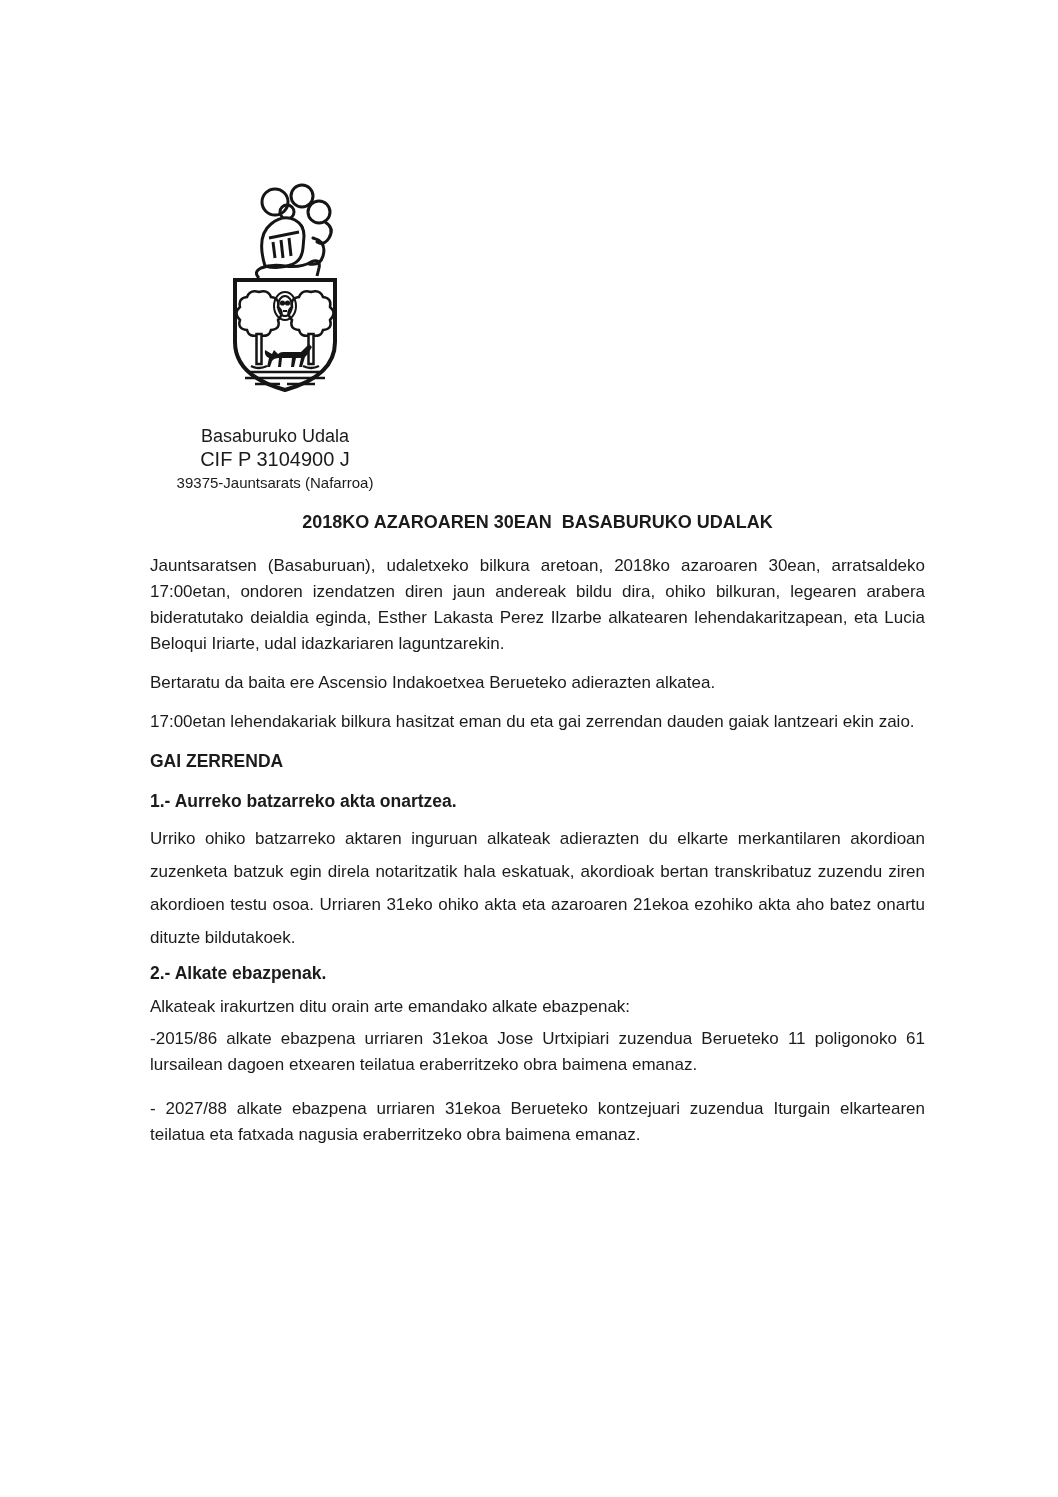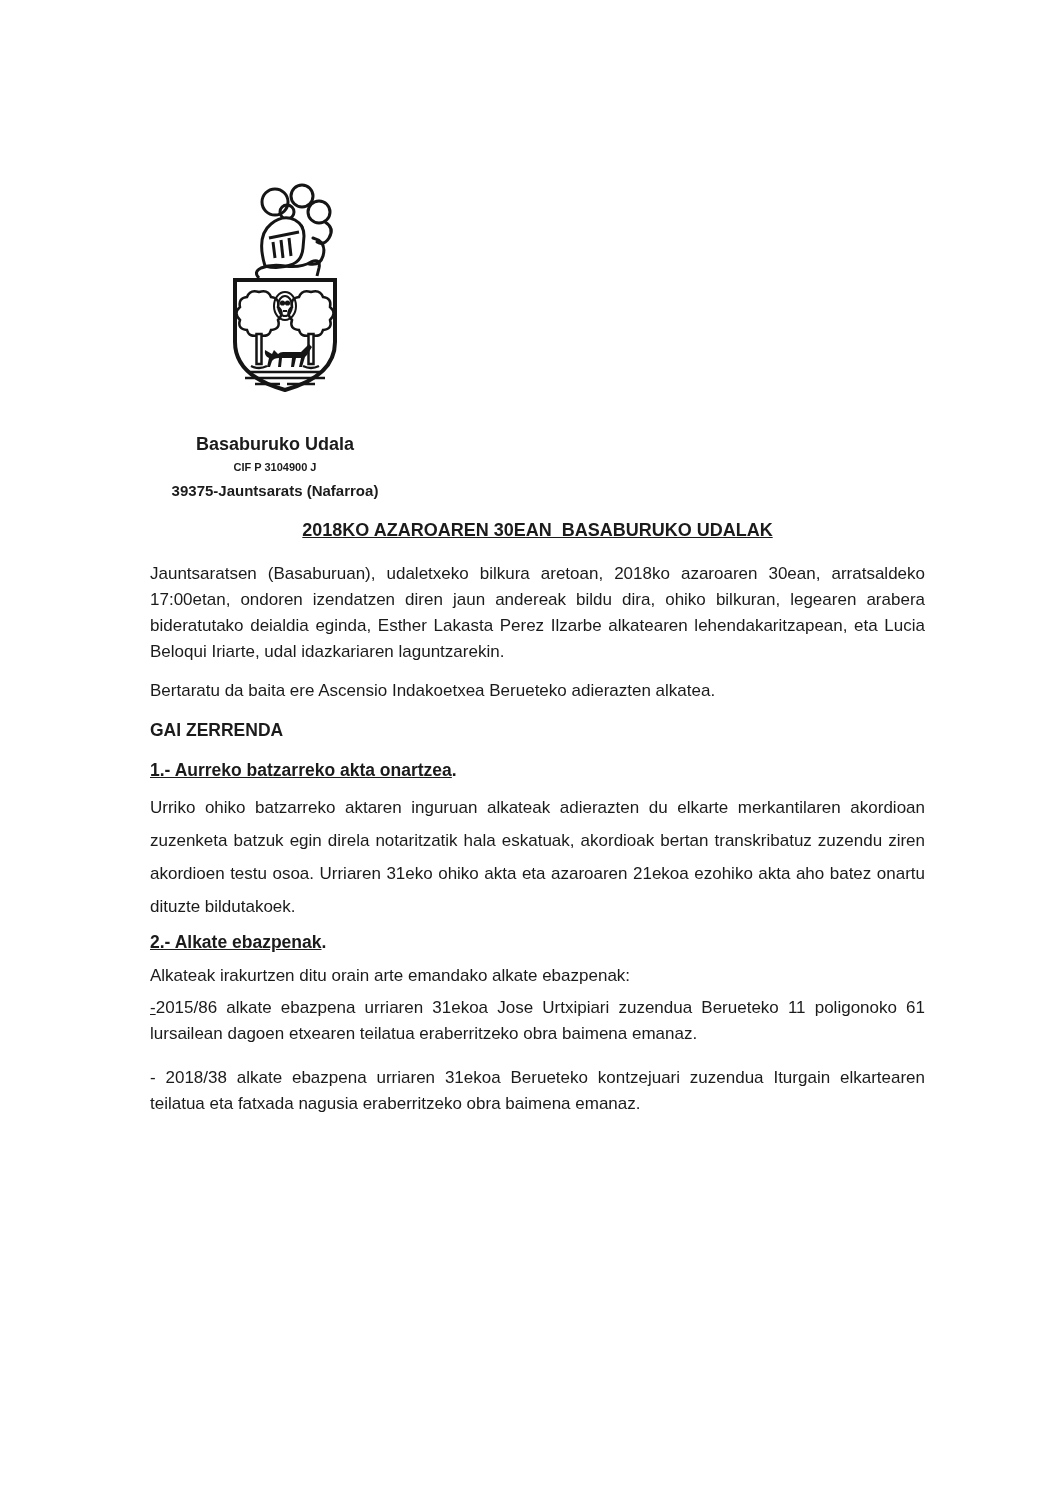--- a/index.html
+++ b/index.html
@@ -11,34 +11,34 @@
     position: relative;
     overflow: hidden;
   }
   .page { position: relative; width: 1058px; height: 1497px; background: #ffffff; }
   .content { padding: 0 133px 0 150px; }
 
   .crest { width: 120px; height: 216px; margin: 182px 0 0 75px; }
   .crest svg { display: block; }
 
   .letterhead-text {
-    width: 250px; margin-top: 34px;
-    text-align: center; font-weight: bold;
+    width: 250px; margin-top: 26px;
+    text-align: center; font-weight: normal;
   }
   .org  { font-size: 18px; line-height: 24px; }
-  .cif  { font-size: 11px; line-height: 23px; }
+  .cif  { font-size: 20px; line-height: 23px; }
   .addr { font-size: 15px; line-height: 23px; }
 
   .doc-title {
     text-align: center; font-weight: bold;
     font-size: 18px; line-height: 29px;
     margin: 14px 0 16px;
   }
   .doc-title .line { white-space: pre-wrap; }
-  .u { text-decoration: underline; }
+  .u { }
 
   p { margin: 0 0 13px; font-size: 17px; line-height: 26px; }
   .just { text-align: justify; }
   .spread { line-height: 33px; margin-bottom: 6px; }
 
   .agenda-heading { font-weight: bold; font-size: 17.5px; margin: 0 0 14px; line-height: 26px; }
   .section-heading { font-weight: bold; font-size: 17.5px; margin: 0 0 8px; line-height: 26px; }
   .res-intro { margin-bottom: 6px; }
   .res { margin-bottom: 18px; }
   .res:last-child { margin-bottom: 0; }
@@ -103,31 +103,32 @@
 
     <div class="doc-title">
       <div class="line"><span class="u">2018KO AZAROAREN 30EAN  BASABURUKO UDALAK</span></div>
     </div>
 
     <p class="just">Jauntsaratsen (Basaburuan), udaletxeko bilkura aretoan, 2018ko azaroaren 30ean, arratsaldeko 17:00etan, ondoren izendatzen diren jaun andereak bildu dira, ohiko bilkuran, legearen arabera bideratutako deialdia eginda, Esther Lakasta Perez Ilzarbe alkatearen lehendakaritzapean, eta Lucia Beloqui Iriarte, udal idazkariaren laguntzarekin.</p>
 
 
     <p>Bertaratu da baita ere Ascensio Indakoetxea Berueteko adierazten alkatea.</p>
 
+    <p class="just">17:00etan lehendakariak bilkura hasitzat eman du eta gai zerrendan dauden gaiak lantzeari ekin zaio.</p>
 
     <div class="agenda-heading">GAI ZERRENDA</div>
 
     <div class="section-heading"><span class="u">1.- Aurreko batzarreko akta onartzea</span><span>.</span></div>
 
     <p class="just spread">Urriko ohiko batzarreko aktaren inguruan alkateak adierazten du elkarte merkantilaren akordioan zuzenketa batzuk egin direla notaritzatik hala eskatuak, akordioak bertan transkribatuz zuzendu ziren akordioen testu osoa. Urriaren 31eko ohiko akta eta azaroaren 21ekoa ezohiko akta aho batez onartu dituzte bildutakoek.</p>
 
     <div class="section-heading"><span class="u">2.- Alkate ebazpenak</span><span>.</span></div>
 
     <p class="res-intro">Alkateak irakurtzen ditu orain arte emandako alkate ebazpenak:</p>
 
     <p class="just res"><span class="u">-</span><span>2015/86 alkate ebazpena urriaren 31ekoa Jose Urtxipiari zuzendua Berueteko 11 poligonoko 61 lursailean dagoen etxearen teilatua eraberritzeko obra baimena emanaz.</span></p>
 
 
-    <p class="just res"><span></span><span>- 2018/38 alkate ebazpena urriaren 31ekoa Berueteko kontzejuari zuzendua Iturgain elkartearen teilatua eta fatxada nagusia eraberritzeko obra baimena emanaz.</span></p>
+    <p class="just res"><span></span><span>- 2027/88 alkate ebazpena urriaren 31ekoa Berueteko kontzejuari zuzendua Iturgain elkartearen teilatua eta fatxada nagusia eraberritzeko obra baimena emanaz.</span></p>
 
   </div>
 
 </div>
 
 </body></html>

